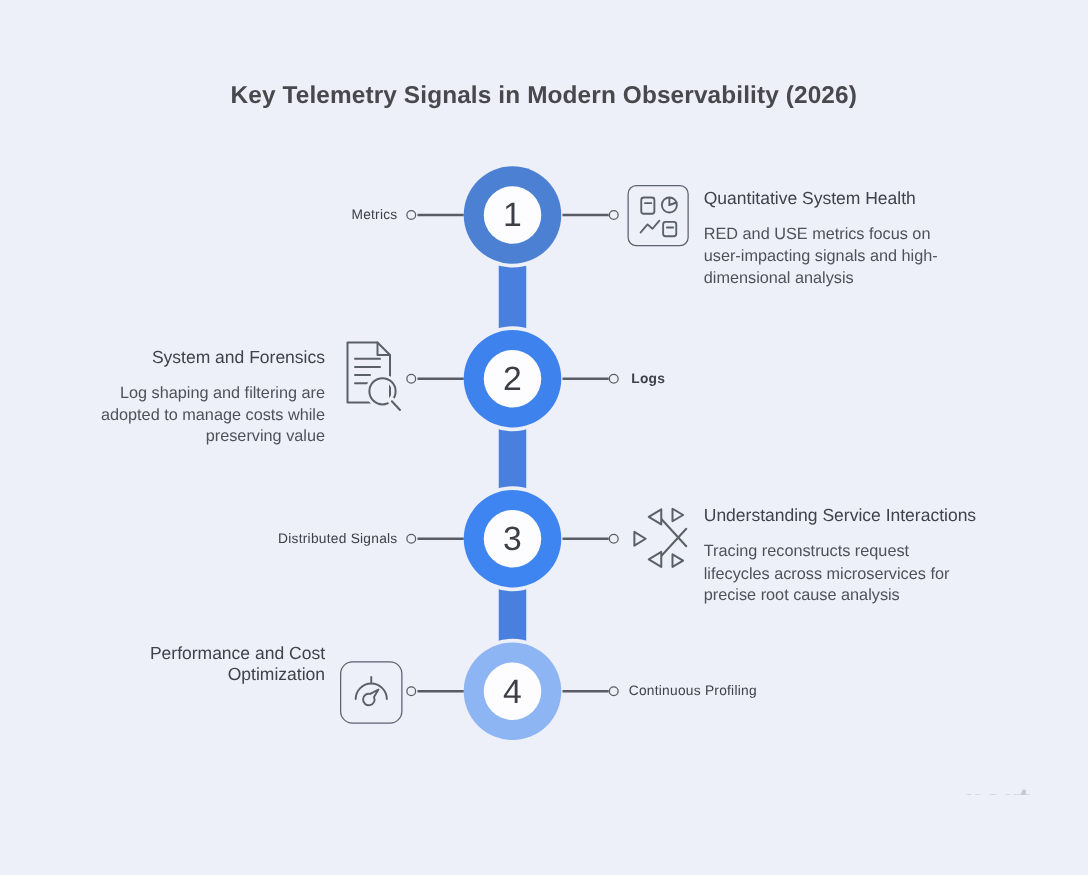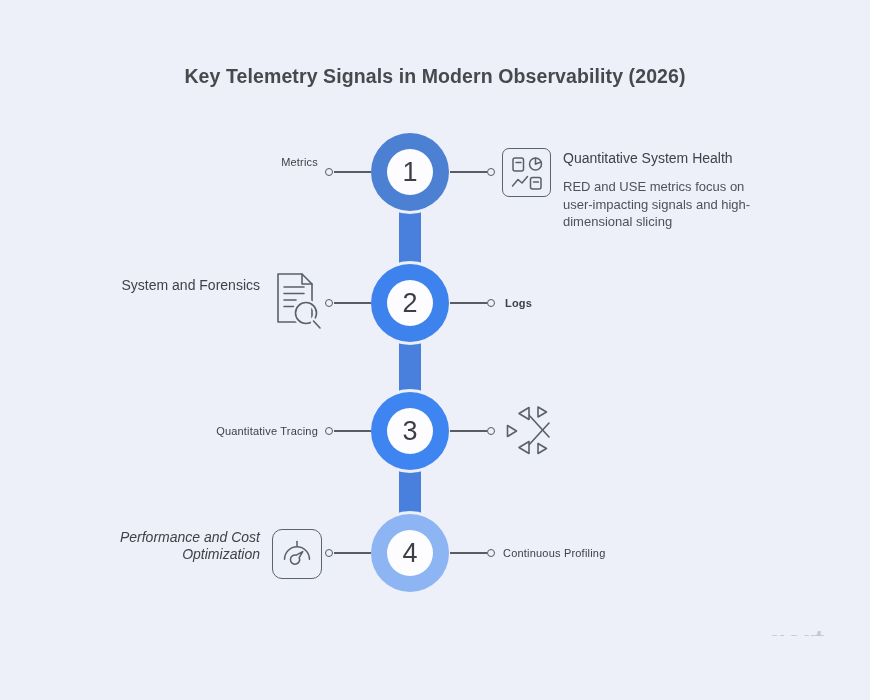--- a/index.html
+++ b/index.html
@@ -83,23 +83,23 @@
   <div class="dot" style="left:325px;top:427px;"></div>
   <div class="hline" style="left:334px;top:430px;"></div>
   <div class="hline" style="left:450px;top:430px;"></div>
   <div class="dot" style="left:487px;top:427px;"></div>
 
   <div class="dot" style="left:325px;top:549px;"></div>
   <div class="hline" style="left:334px;top:552px;"></div>
   <div class="hline" style="left:450px;top:552px;"></div>
   <div class="dot" style="left:487px;top:549px;"></div>
 
-  <div class="small-label ra" style="right:552px;top:156px;">Metrics</div>
+  <div class="small-label ra" style="right:552px;top:166px;">Metrics</div>
   <div class="small-label" style="left:505px;top:297px;font-weight:bold;">Logs</div>
-  <div class="small-label ra" style="right:552px;top:425px;">Quantitative Tracing</div>
+  <div class="small-label ra" style="right:552px;top:425px;">Distributed Signals</div>
   <div class="small-label" style="left:503px;top:547px;">Continuous Profiling</div>
 
   <div class="icon-box" style="left:502px;top:148px;width:47px;height:47px;border-radius:7px;">
     <svg width="44" height="44" viewBox="0 0 44 44">
       <rect class="st-thin" x="8" y="7" width="10.5" height="13" rx="2"></rect>
       <line class="st-thin" x1="11" y1="11.5" x2="16" y2="11.5"></line>
       <circle class="st-thin" cx="30.5" cy="13" r="6"></circle>
       <line class="st-thin" x1="30.5" y1="13" x2="30.5" y2="7.2"></line>
       <line class="st-thin" x1="30.5" y1="13" x2="36.2" y2="11"></line>
       <polyline class="st-thin" points="7.5,35 13,28.5 17,32 22.5,25.5"></polyline>
@@ -140,28 +140,37 @@
       <path class="st" d="M11,29.5 A13,13 0 0 1 37,29.5"></path>
       <line class="st" x1="24" y1="11" x2="24" y2="15.5"></line>
       <path class="st" d="M30,21.5 L26.3,27.8 A4.8,4.8 0 1 1 23.2,25.2 Z"></path>
     </svg>
   </div>
 
   <div class="tblock" style="left:563px;top:150px;">
     <p class="h">Quantitative System Health</p>
     <div class="d">RED and USE metrics focus on
 user-impacting signals and high-
-dimensional slicing</div>
+dimensional analysis</div>
   </div>
 
   <div class="tblock left-block" style="right:610px;top:277px;">
     <p class="h">System and Forensics</p>
+    <div class="d">Log shaping and filtering are
+adopted to manage costs while
+preserving value</div>
   </div>
 
+  <div class="tblock" style="left:563px;top:404px;">
+    <p class="h">Understanding Service Interactions</p>
+    <div class="d">Tracing reconstructs request
+lifecycles across microservices for
+precise root cause analysis</div>
+  </div>
 
-  <div class="tblock left-block" style="right:610px;top:529px;font-style:italic;">
+  <div class="tblock left-block" style="right:610px;top:514px;">
     <p class="h">Performance and Cost
 Optimization</p>
   </div>
 
   <div class="logo">gart.</div>
 
 </div>
 
 </body></html>

